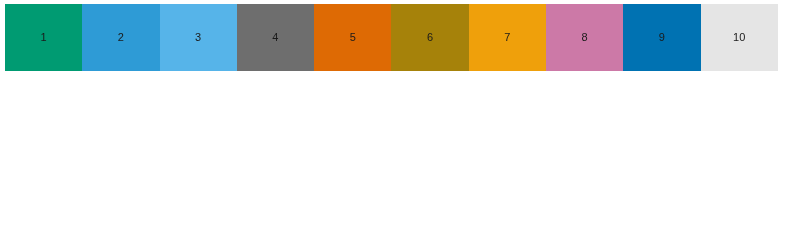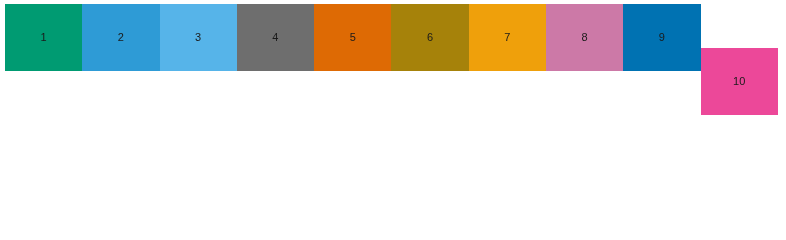--- a/index.html
+++ b/index.html
@@ -69,16 +69,16 @@
     </div>
     <div class="swatch" style="background-color: rgb(239, 160, 11);">
       <span class="swatch-label" style="color: rgb(26, 26, 26);">7</span>
     </div>
     <div class="swatch" style="background-color: rgb(204, 121, 167);">
       <span class="swatch-label" style="color: rgb(26, 26, 26);">8</span>
     </div>
     <div class="swatch" style="background-color: rgb(0, 114, 178);">
       <span class="swatch-label" style="color: rgb(26, 26, 26);">9</span>
     </div>
-    <div class="swatch" style="background-color: #ec4899; margin-top: 44px;">
+    <div class="swatch" style="background-color: #e5e5e5;">
       <span class="swatch-label" style="color: rgb(26, 26, 26);">10</span>
     </div>
   </div>
 
 </body></html>

